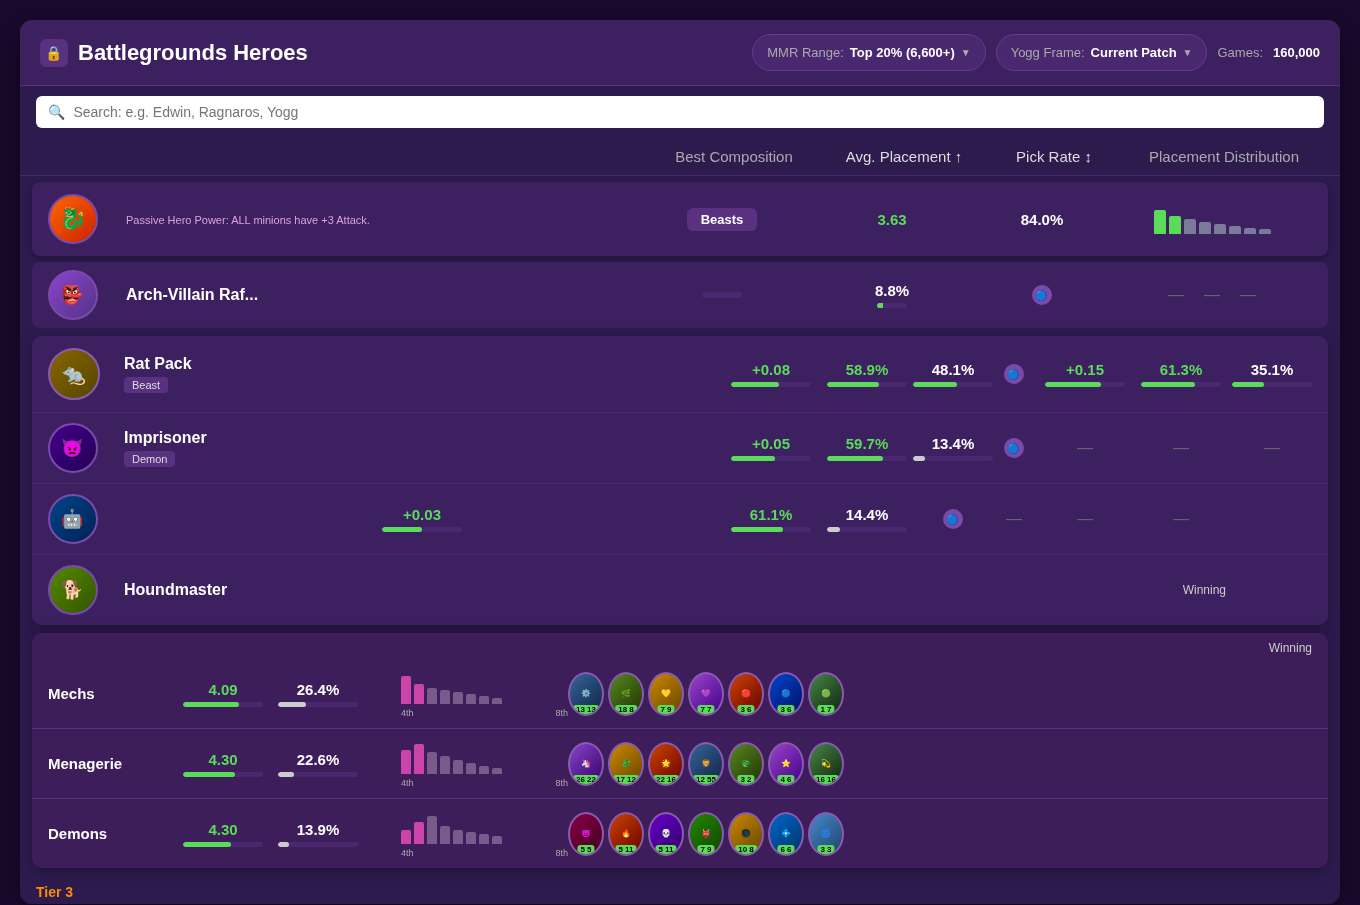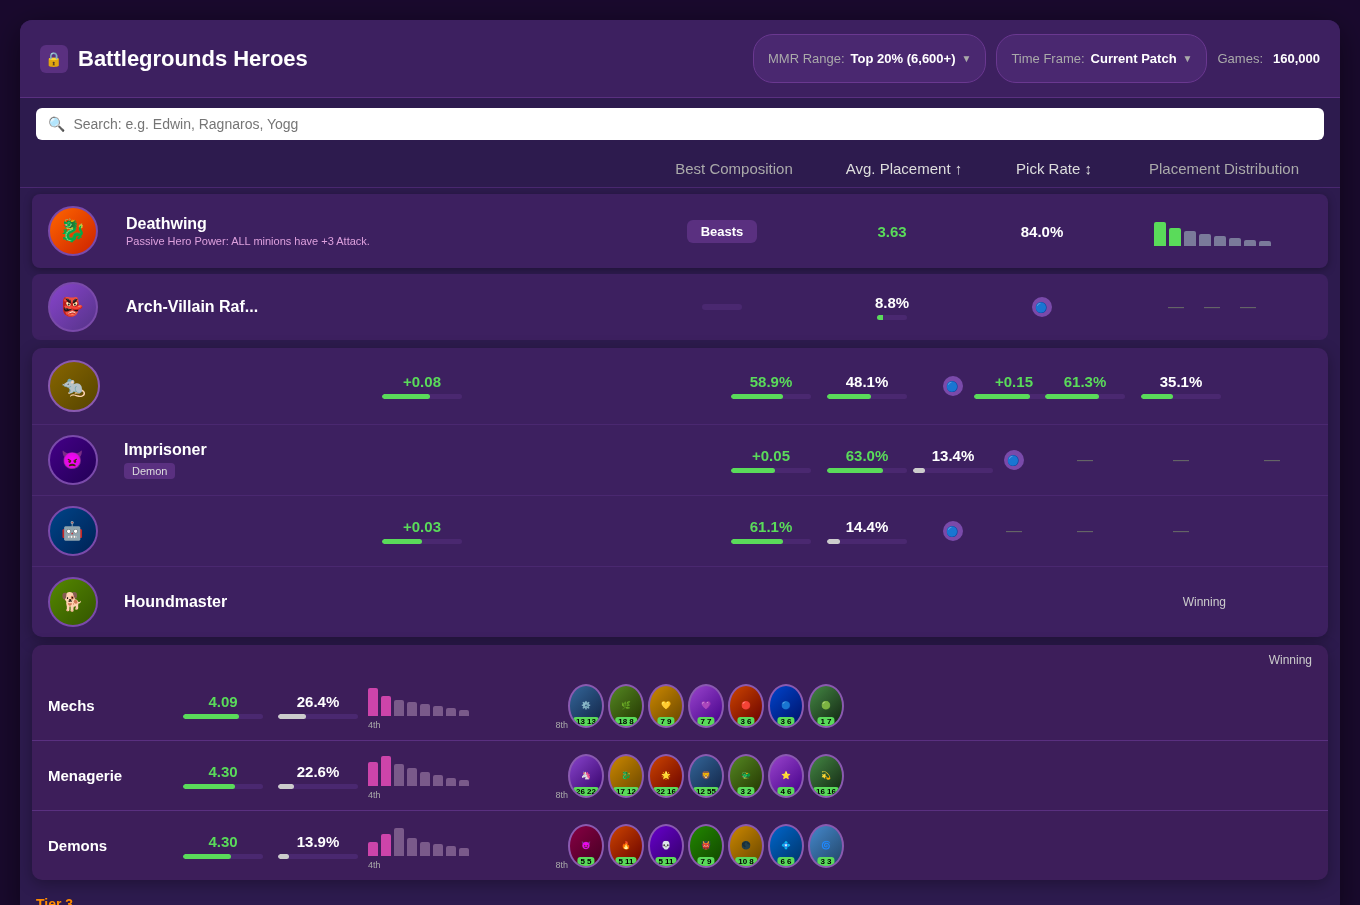--- a/index.html
+++ b/index.html
@@ -51,21 +51,21 @@
     .header-controls {
       display: flex;
       align-items: center;
       gap: 10px;
     }
 
     .control-pill {
       background: #4a2870;
       border: 1px solid #6a3890;
       border-radius: 20px;
-      padding: 16px 14px;
+      padding: 10px 14px;
       font-size: 13px;
       color: #ddd;
       display: flex;
       align-items: center;
       gap: 6px;
       cursor: pointer;
       justify-content: space-between;
     }
 
     .control-pill span.label { color: #aaa; }
@@ -258,20 +258,21 @@
       font-weight: 700;
       color: #fff;
       text-align: center;
     }
 
     .mini-dist {
       display: flex;
       flex-direction: column;
       align-items: flex-start;
       gap: 2px;
+      margin-left: 33px;
     }
 
     .mini-dist-bars {
       display: flex;
       align-items: flex-end;
       gap: 3px;
       height: 35px;
     }
 
     .mini-dist-bar {
@@ -393,21 +394,21 @@
       <div class="lock-icon">🔒</div>
       <span>Battlegrounds Heroes</span>
     </div>
     <div class="header-controls">
       <div class="control-pill">
         <span class="label">MMR Range:</span>
         <span class="value">Top 20% (6,600+)</span>
         <span class="chevron">▼</span>
       </div>
       <div class="control-pill">
-        <span class="label">Time Frame:</span>
+        <span class="label">Yogg Frame:</span>
         <span class="value">Current Patch</span>
         <span class="chevron">▼</span>
       </div>
       <span class="games-label">Games:</span>
       <span class="games-value">160,000</span>
     </div>
   </div>
 
   <div class="search-bar">
     <div class="search-input-wrap">
@@ -422,21 +423,20 @@
     <div class="col">Best Composition</div>
     <div class="col sort">Avg. Placement ↑</div>
     <div class="col sort">Pick Rate ↕</div>
     <div class="col">Placement Distribution</div>
   </div>
 
 
   <div class="deathwing-row">
     <div class="hero-avatar-small" style="background: linear-gradient(135deg, #ff6600, #cc2200); font-size:22px;">🐉</div>
     <div class="hero-info">
-      <div class="hero-name">Deathwing</div>
       <div class="hero-power">Passive Hero Power: ALL minions have +3 Attack.</div>
     </div>
     <div class="inline-badge">
       <div class="best-comp-tag">Beasts</div>
     </div>
     <div class="stat-cell">
       <span class="stat-value green">3.63</span>
     </div>
     <div class="stat-cell">
       <span class="stat-value white">84.0%</span>
@@ -474,20 +474,24 @@
       <span class="dash">—</span>
       <span class="dash">—</span>
       <span class="dash">—</span>
     </div>
   </div>
 
   <div class="card-panel">
 
     <div style="display:grid;grid-template-columns:70px 1fr 90px 90px 70px 40px 90px 90px 80px;align-items:center;padding:12px 16px;gap:6px;">
       <div class="hero-avatar" style="background:linear-gradient(135deg,#886600,#554400);font-size:20px;">🐀</div>
+      <div>
+        <div class="hero-name">Rat Pack</div>
+        <div class="hero-type-badge">Beast</div>
+      </div>
       <div class="stat-cell">
         <span class="stat-value green">+0.08</span>
         <div class="stat-bar-bg">
             <div class="stat-bar-fill" style="width:60%;"></div>
           </div>
       </div>
       <div class="stat-cell">
         <span class="stat-value green">58.9%</span>
         <div class="stat-bar-bg">
             <div class="stat-bar-fill" style="width:65%;"></div>
@@ -528,21 +532,21 @@
         <div class="hero-name">Imprisoner</div>
         <div class="hero-type-badge">Demon</div>
       </div>
       <div class="stat-cell">
         <span class="stat-value green">+0.05</span>
         <div class="stat-bar-bg">
             <div class="stat-bar-fill" style="width:55%;"></div>
           </div>
       </div>
       <div class="stat-cell">
-        <span class="stat-value green">63.0%</span>
+        <span class="stat-value green">59.7%</span>
         <div class="stat-bar-bg">
             <div class="stat-bar-fill" style="width:70%;"></div>
           </div>
       </div>
       <div class="stat-cell">
         <span class="stat-value white">13.4%</span>
         <div class="stat-bar-bg">
             <div class="stat-bar-fill short" style="width:15%;"></div>
           </div>
       </div>

